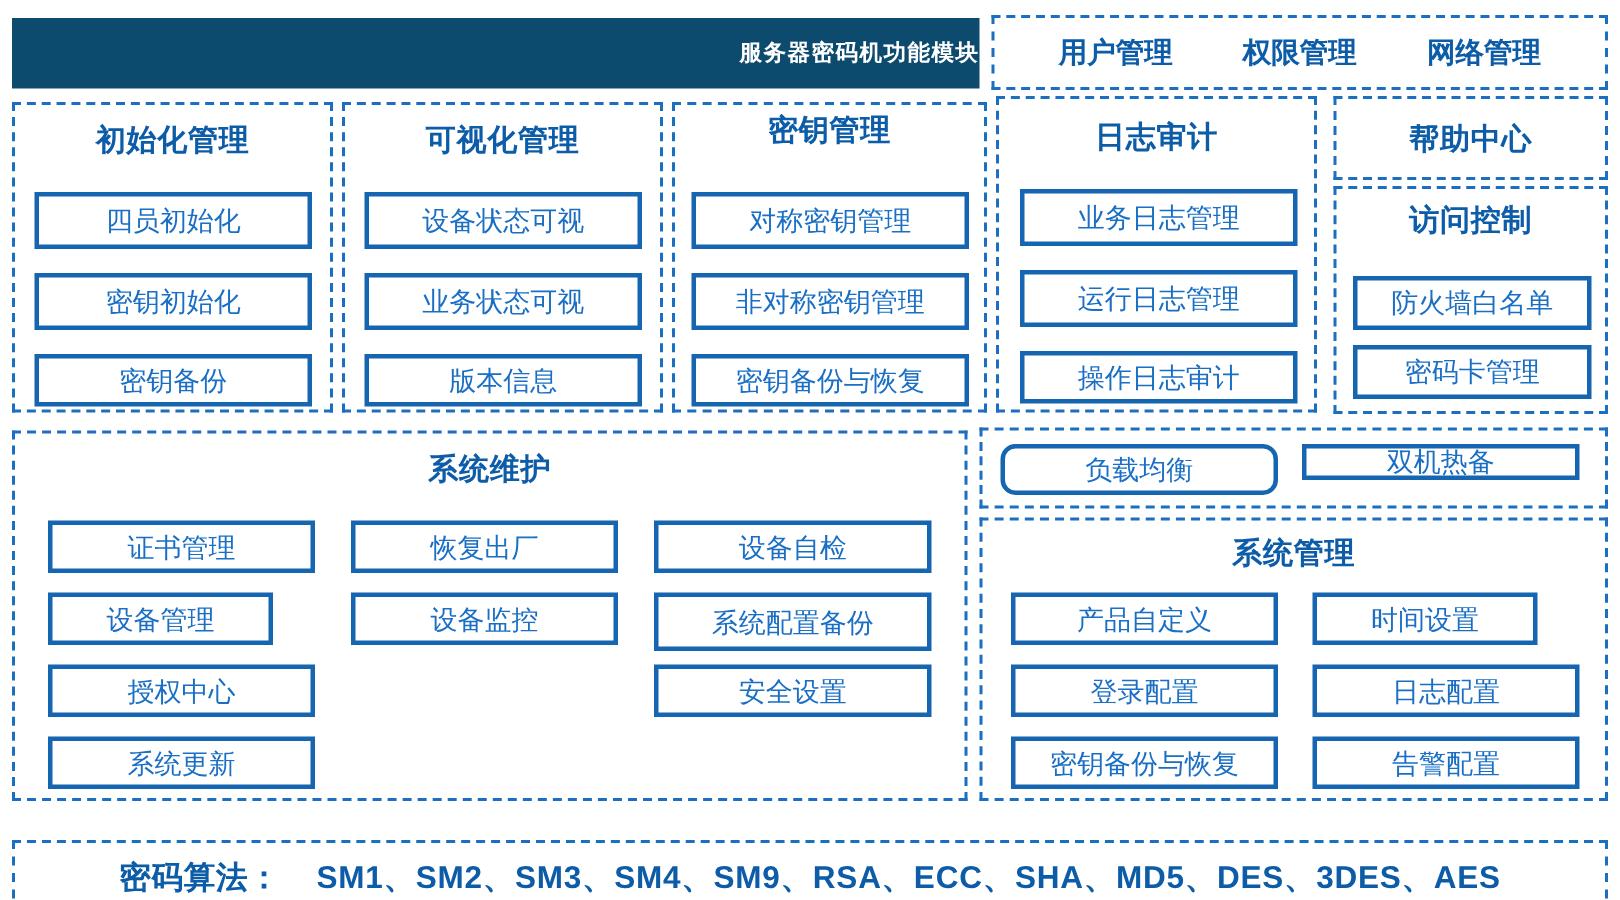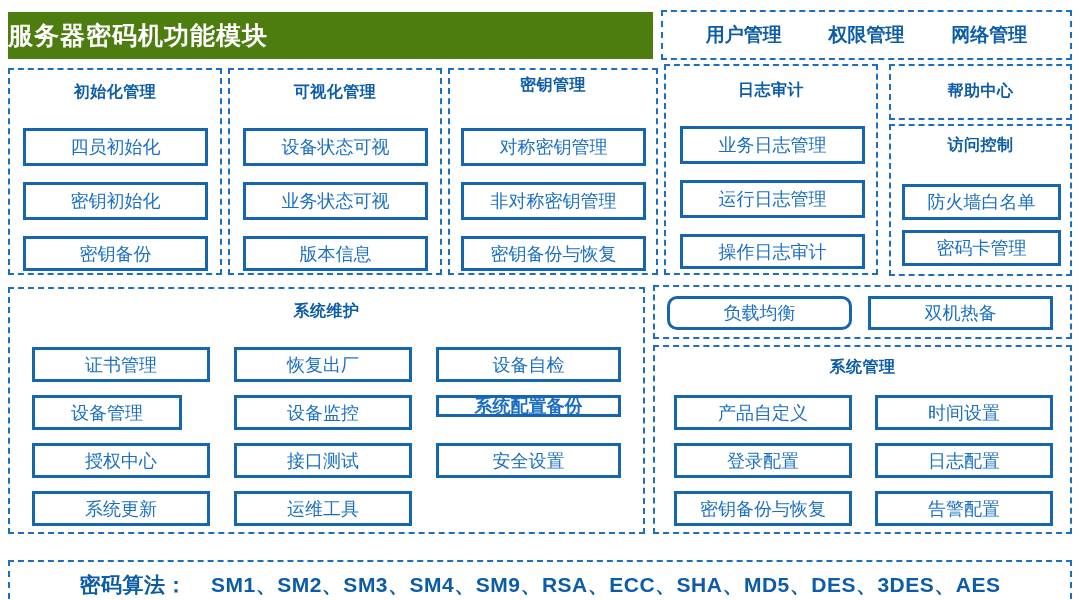--- a/index.html
+++ b/index.html
@@ -11,40 +11,40 @@
     position:relative;
     color:#1565b0;
   }
   #root{position:absolute;left:0;top:0;width:1080px;height:600px;}
 
   
   .abs{position:absolute;box-sizing:border-box;}
 
   
   .banner{
-    background:#4d7c0f;
+    background:#0c4a6e;
     color:#ffffff;
-    display:flex;align-items:center;justify-content:flex-start;
+    display:flex;align-items:center;justify-content:flex-end;
     font-weight:bold;
-    font-size:25px;
+    font-size:15px;
     letter-spacing:1px;
   }
 
   
   .group{
     border:2px dashed #1c6fc0;
     background:#ffffff;
   }
 
   
   .gtitle{
     text-align:center;
     font-weight:bold;
     color:#0d5ca8;
-    font-size:16px;
+    font-size:20px;
     letter-spacing:.5px;
     line-height:1;
   }
 
   
   .item{
     border:3px solid #1565b0;
     background:#ffffff;
     color:#1a6fc4;
     display:flex;align-items:center;justify-content:center;
@@ -124,41 +124,39 @@
   <div class="abs group" style="left:8px;top:287px;width:637px;height:247px;">
     <div class="gtitle" style="margin-top:14px;">系统维护</div>
 
     <div class="item abs" style="left:22px;top:58px;width:178px;height:35px;">证书管理</div>
     <div class="item abs" style="left:22px;top:106px;width:150px;height:35px;">设备管理</div>
     <div class="item abs" style="left:22px;top:154px;width:178px;height:35px;">授权中心</div>
     <div class="item abs" style="left:22px;top:202px;width:178px;height:35px;">系统更新</div>
 
     <div class="item abs" style="left:224px;top:58px;width:178px;height:35px;">恢复出厂</div>
     <div class="item abs" style="left:224px;top:106px;width:178px;height:35px;">设备监控</div>
-    <div class="item abs" style="left:224px;top:154px;width:178px;height:35px;">接口测试</div>
-    <div class="item abs" style="left:224px;top:202px;width:178px;height:35px;">运维工具</div>
 
     <div class="item abs" style="left:426px;top:58px;width:185px;height:35px;">设备自检</div>
-    <div class="item abs" style="left:426px;top:106px;width:185px;height:22px;font-weight:bold;">系统配置备份</div>
+    <div class="item abs" style="left:426px;top:106px;width:185px;height:39px;">系统配置备份</div>
     <div class="item abs" style="left:426px;top:154px;width:185px;height:35px;">安全设置</div>
   </div>
 
   <div class="abs group" style="left:653px;top:285px;width:419px;height:54px;">
     <div class="item abs" style="left:12px;top:9px;width:185px;height:34px;border-radius:10px;">负载均衡</div>
-    <div class="item abs" style="left:213px;top:9px;width:185px;height:34px;text-align:right;">双机热备</div>
+    <div class="item abs" style="left:213px;top:9px;width:185px;height:24px;text-align:right;">双机热备</div>
   </div>
 
   <div class="abs group" style="left:653px;top:345px;width:419px;height:189px;">
     <div class="gtitle" style="margin-top:12px;">系统管理</div>
 
     <div class="item abs" style="left:19px;top:48px;width:178px;height:35px;">产品自定义</div>
     <div class="item abs" style="left:19px;top:96px;width:178px;height:35px;">登录配置</div>
     <div class="item abs" style="left:19px;top:144px;width:178px;height:35px;">密钥备份与恢复</div>
 
-    <div class="item abs" style="left:220px;top:48px;width:178px;height:35px;">时间设置</div>
+    <div class="item abs" style="left:220px;top:48px;width:150px;height:35px;">时间设置</div>
     <div class="item abs" style="left:220px;top:96px;width:178px;height:35px;">日志配置</div>
     <div class="item abs" style="left:220px;top:144px;width:178px;height:35px;">告警配置</div>
   </div>
 
   <div class="abs group algo" style="left:8px;top:560px;width:1064px;height:50px;gap:24px;">
     <span>密码算法：</span>
     <span>SM1、SM2、SM3、SM4、SM9、RSA、ECC、SHA、MD5、DES、3DES、AES</span>
   </div>
 
 </div>

